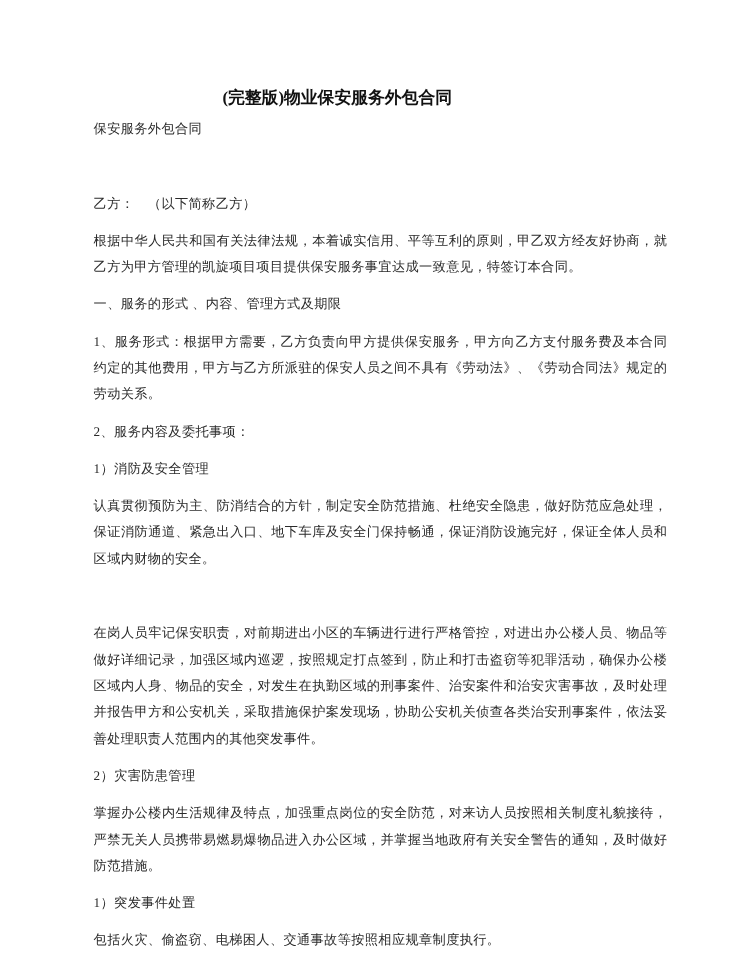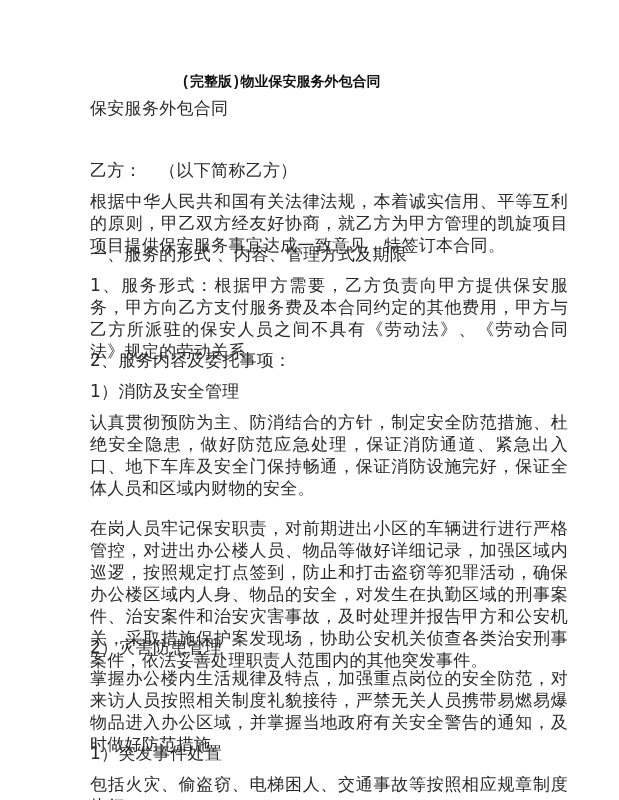--- a/index.html
+++ b/index.html
@@ -5,26 +5,26 @@
   html, body { margin: 0; padding: 0; background: #ffffff; }
   body {
     width: 619px; height: 800px; overflow: hidden;
     font-family: "DejaVu Sans", "Liberation Sans", sans-serif;
     color: #222222;
   }
   .page { position: relative; width: 619px; height: 800px; background: #fff; }
   .title {
     position: absolute; left: 0; width: 562px; top: 73px;
     text-align: center; font-weight: bold; font-size: 14px; color: #111;
-    font-family: Liberation Mono, monospace;
+    font-family: Liberation Serif, serif;
   }
   .p {
-    position: absolute; left: 90px; width: 478px;
-    font-size: 17px; line-height: 22px; letter-spacing: 0.3px;
-    color: #2a2a2a; text-align: justify;
+    position: absolute; left: 78px; width: 478px;
+    font-size: 11px; line-height: 22px; letter-spacing: 0.3px;
+    color: #2a2a2a; text-align: justify; font-family: Liberation Serif, serif;
   }
 </style>
 </head>
 <body>
 
 <div class="page">
   <div class="title">(完整版)物业保安服务外包合同</div>
 
   <div class="p" style="top:97px">保安服务外包合同</div>
   <div class="p" style="top:159px">乙方：　（以下简称乙方）</div>

